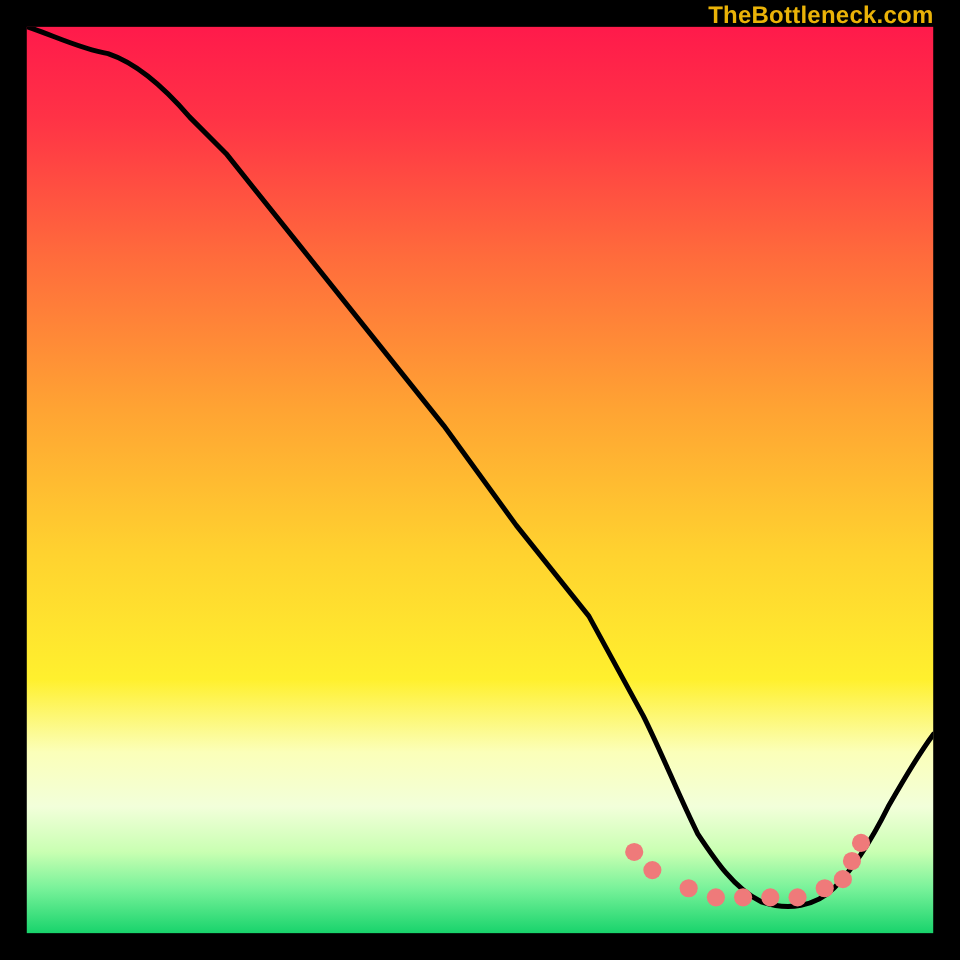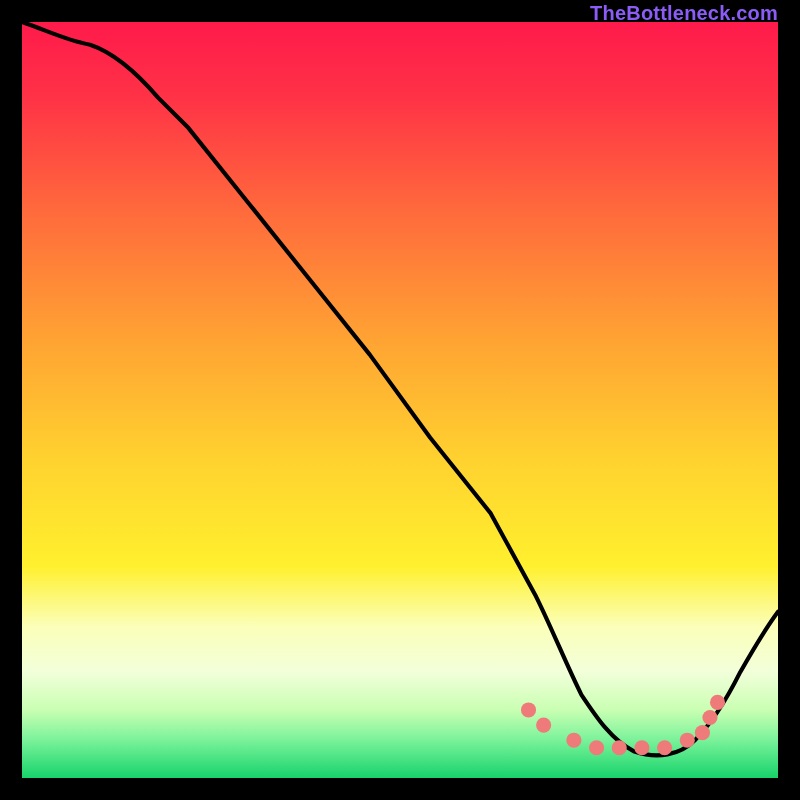--- a/index.html
+++ b/index.html
@@ -40,21 +40,21 @@
   }
   .curve svg {
     display: block;
     width: 100%;
     height: 100%;
   }
   .watermark {
     position: absolute;
     top: 2px;
     right: 22px;
-    color: #8b5cf6;
+    color: #eab308;
     font-family: Arial, Helvetica, sans-serif;
     font-size: 20px;
     font-weight: 600;
     letter-spacing: 0.2px;
     user-select: none;
   }
 </style>
 </head>
 <body>
 

